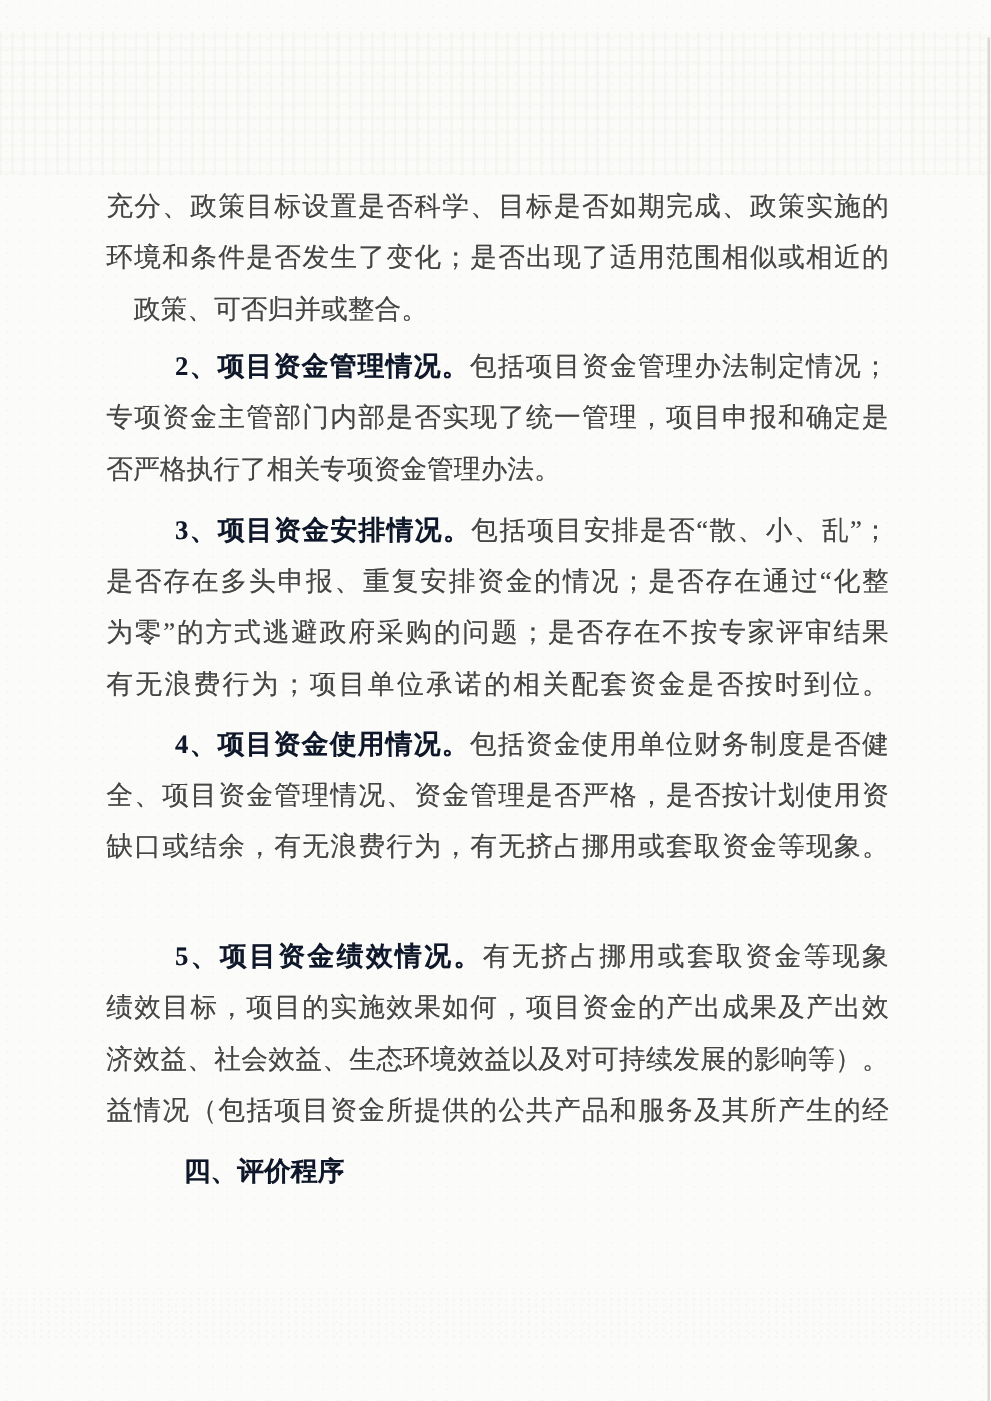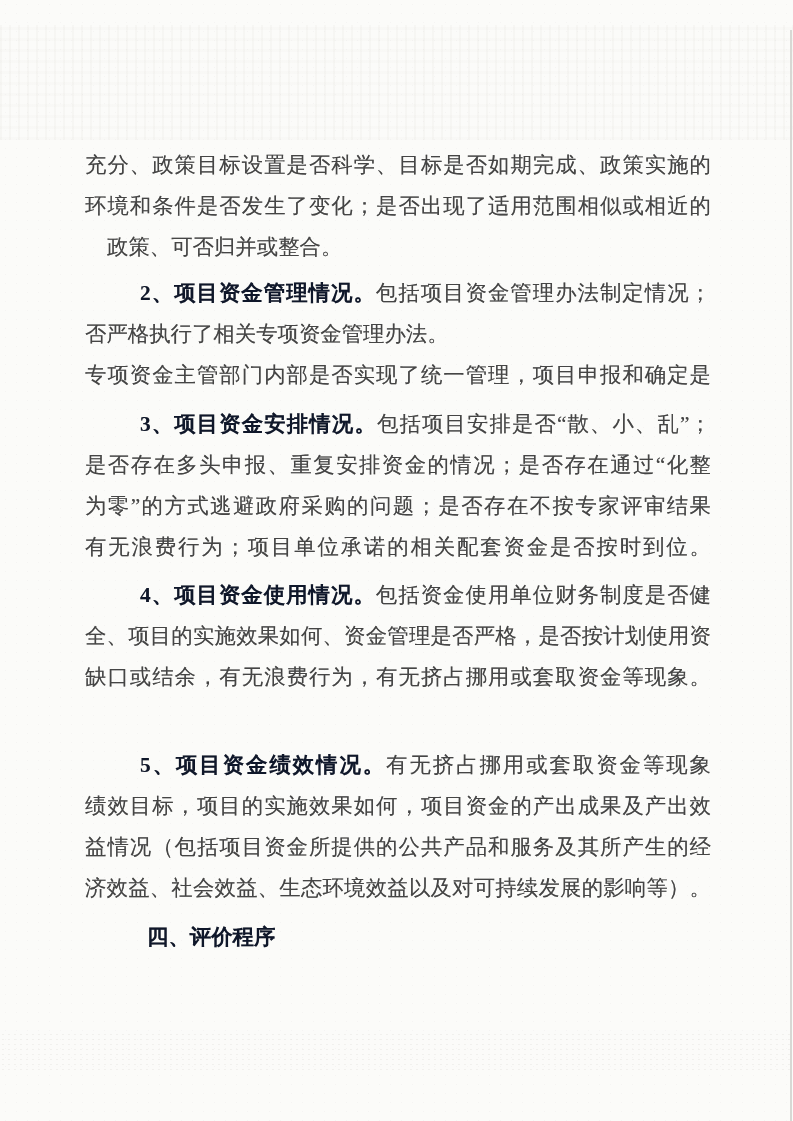--- a/index.html
+++ b/index.html
@@ -63,41 +63,41 @@
   <div class="edge-line"></div>
 
   <div class="para" style="top:145px">
     <p class="line fill"><span>充分、政策目标设置是否科学、目标是否如期完成、政策实施的</span></p>
     <p class="line fill"><span>环境和条件是否发生了变化；是否出现了适用范围相似或相近的</span></p>
     <p class="line shift"><span>政策、可否归并或整合。</span></p>
   </div>
 
   <div class="para" style="top:273px">
     <p class="line fill indent"><b class="h">2、项目资金管理情况。</b><span>包括项目资金管理办法制定情况；</span></p>
+    <p class="line fill"><span>专项资金主管部门内部是否实现了统一管理，项目申报和确定是</span></p>
     <p class="line"><span>否严格执行了相关专项资金管理办法。</span></p>
-    <p class="line fill"><span>专项资金主管部门内部是否实现了统一管理，项目申报和确定是</span></p>
   </div>
 
   <div class="para" style="top:404px">
     <p class="line fill indent"><b class="h">3、项目资金安排情况。</b><span>包括项目安排是否“散、小、乱”；</span></p>
     <p class="line fill"><span>是否存在多头申报、重复安排资金的情况；是否存在通过“化整</span></p>
     <p class="line fill"><span>为零”的方式逃避政府采购的问题；是否存在不按专家评审结果</span></p>
     <p class="line fill"><span>有无浪费行为；项目单位承诺的相关配套资金是否按时到位。</span></p>
   </div>
 
   <div class="para" style="top:575px">
     <p class="line fill indent"><b class="h">4、项目资金使用情况。</b><span>包括资金使用单位财务制度是否健</span></p>
-    <p class="line fill"><span>全、项目的实施效果如何、资金管理是否严格，是否按计划使用资</span></p>
+    <p class="line fill"><span>全、项目资金管理情况、资金管理是否严格，是否按计划使用资</span></p>
     <p class="line fill"><span>缺口或结余，有无浪费行为，有无挤占挪用或套取资金等现象。</span></p>
   </div>
 
   <div class="para" style="top:745px">
     <p class="line fill indent"><b class="h">5、项目资金绩效情况。</b><span>有无挤占挪用或套取资金等现象</span></p>
     <p class="line fill"><span>绩效目标，项目的实施效果如何，项目资金的产出成果及产出效</span></p>
+    <p class="line fill"><span>济效益、社会效益、生态环境效益以及对可持续发展的影响等）。</span></p>
     <p class="line fill"><span>益情况（包括项目资金所提供的公共产品和服务及其所产生的经</span></p>
-    <p class="line fill"><span>济效益、社会效益、生态环境效益以及对可持续发展的影响等）。</span></p>
   </div>
 
   <div class="para" style="top:917px">
     <p class="line indent-lg"><b class="h">四、评价程序</b></p>
   </div>
 
 </div>
 
 </body></html>

